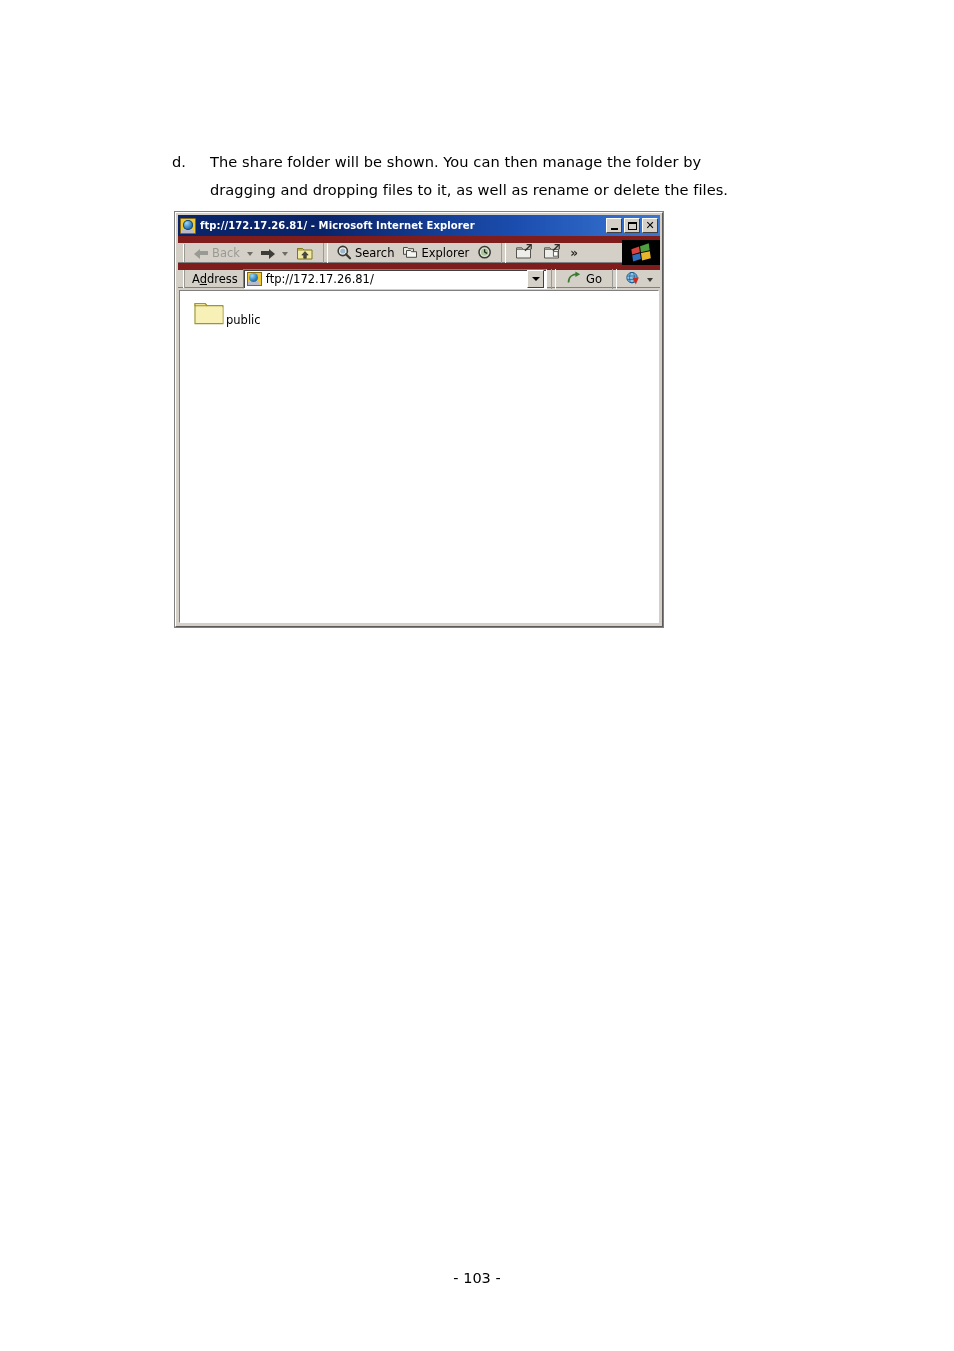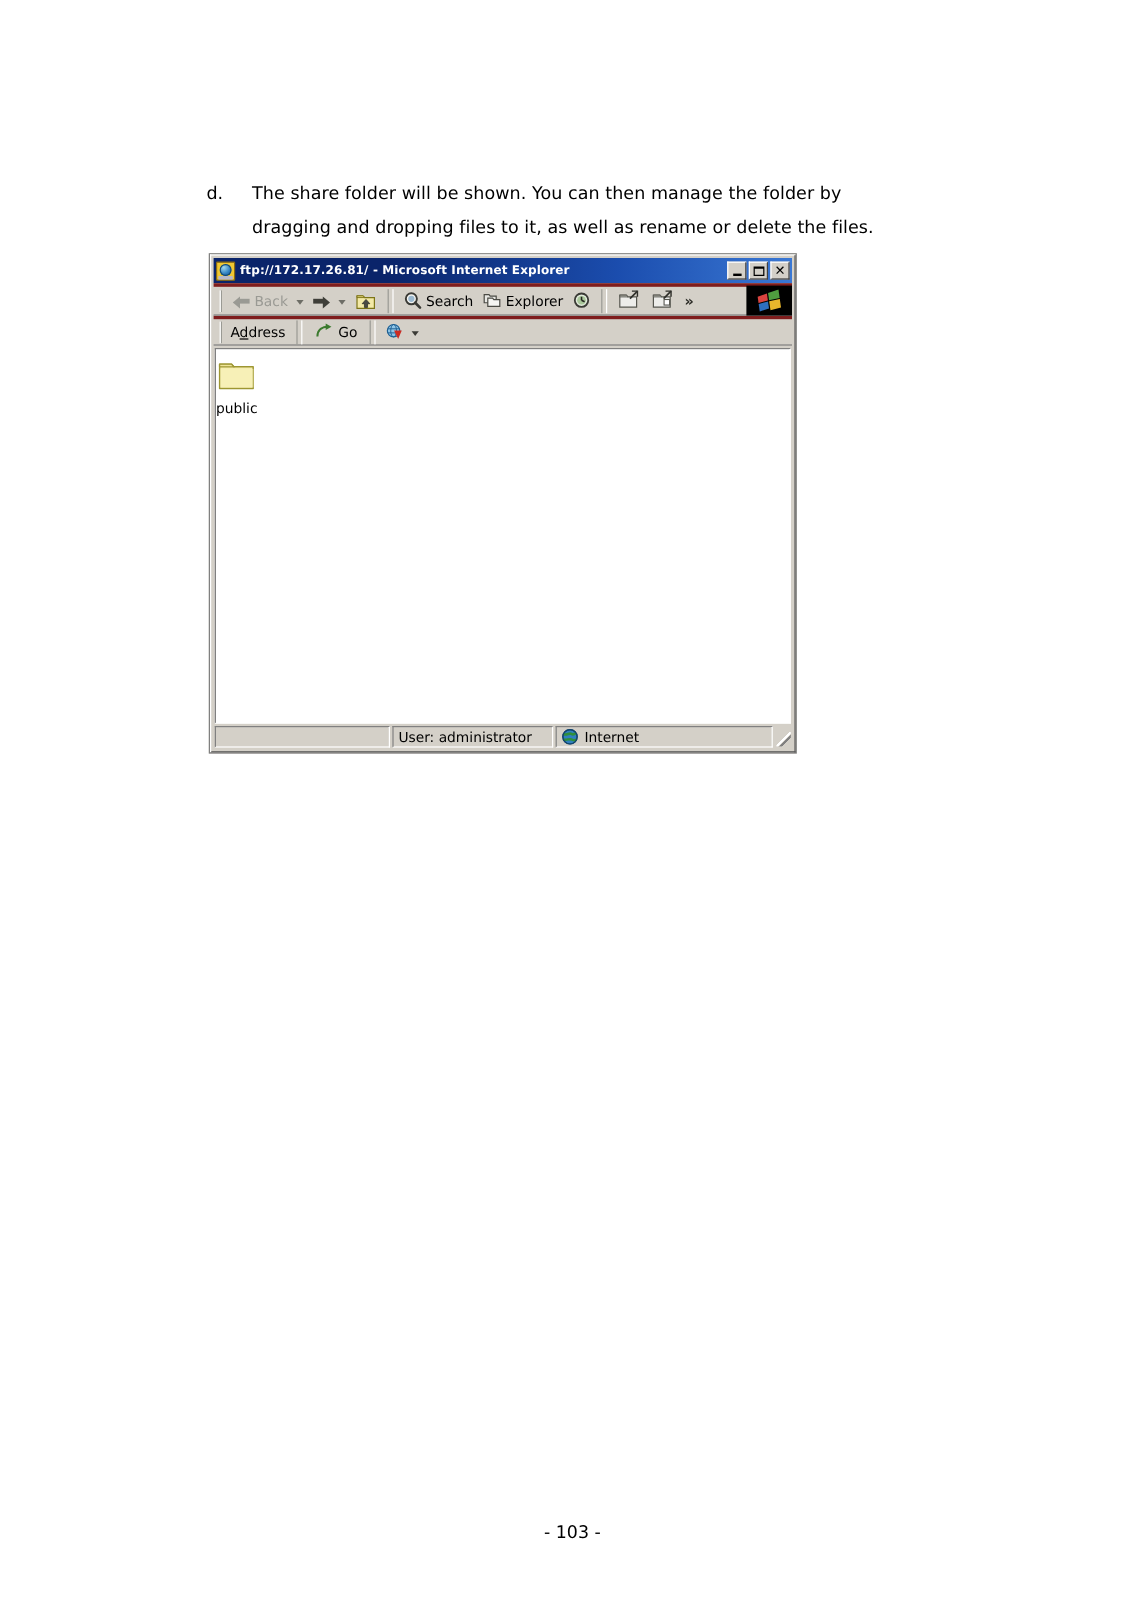--- a/index.html
+++ b/index.html
@@ -146,21 +146,21 @@
   .tbtn .gl-close {
     font-family: "DejaVu Sans", sans-serif;
     font-size: 11px;
     font-weight: bold;
     line-height: 11px;
   }
 
   
   .band {
     background: #d4d0c8;
-    border-top: 3px solid #7f1d1d;
+    border-top: 7px solid #7f1d1d;
     border-bottom: 1px solid #808080;
     box-sizing: border-box;
     display: flex;
     align-items: center;
   }
 
   .toolbar {
     height: 27px;
     flex: 0 0 27px;
     padding-left: 2px;
@@ -381,26 +381,25 @@
     border-top: 1px solid #808080;
     border-left: 1px solid #808080;
     border-right: 1px solid #ffffff;
     border-bottom: 1px solid #ffffff;
     box-sizing: border-box;
     position: relative;
     overflow: hidden;
   }
   .ftp-item {
     position: absolute;
-    left: 0;
+    left: 12px;
     top: 8px;
     width: 76px;
     display: flex;
-    flex-direction: column;
-    align-items: flex-start;
+    align-items: flex-end;
   }
   .folder-icon {
     width: 34px;
     height: 28px;
     position: relative;
     flex: 0 0 auto;
   }
   .ftp-item-label {
     margin-top: 6px;
     font-size: 11.5px;
@@ -595,20 +594,27 @@
             <path d="M4 11 L12 10.2 L12 16 L4 17.4 Z" fill="#2f6fc0"></path>
             <path d="M13 10.1 L22 9.4 L22 16.6 L13 17.6 Z" fill="#e8b62c"></path>
           </g>
         </svg>
       </span>
     </div>
 
     <div class="band addressbar">
       <span class="gripper"></span>
       <span class="addr-label">A<u>d</u>dress</span>
+      <span class="addr-input">
+        <span class="addr-favicon"></span>
+        <span class="addr-text">ftp://172.17.26.81/</span>
+        <span class="addr-combo-btn">
+            <span class="cb-tri"></span>
+          </span>
+      </span>
       <span class="tb-sep"></span>
       <span class="go-btn">
         <span class="icon-sm">
           <svg width="16" height="15" viewBox="0 0 16 15" aria-hidden="true">
             <path d="M2.5 11.5 C2.5 5.5, 7 3.2, 11.4 3.2" fill="none" stroke="#3b7a2e" stroke-width="1.7"></path>
             <path d="M9.4 0.6 L14.2 3.3 L9.4 6 Z" fill="#3b7a2e"></path>
           </svg>
         </span>
         <span>Go</span>
       </span>
@@ -632,33 +638,17 @@
           <svg width="34" height="28" viewBox="0 0 34 28" aria-hidden="true">
             <path d="M3 4.5 h10 l2 2.2 h16 v18 h-28 z" fill="#f6eeb0" stroke="#9d9632" stroke-width="1.2" stroke-linejoin="round"></path>
             <path d="M3 4.5 h10 l2 2.2 h-12 z" fill="#efe49a" stroke="#9d9632" stroke-width="1.1" stroke-linejoin="round"></path>
             <path d="M3.8 8.4 h27.4 v15.6 h-27.4 z" fill="#f8f2bd" opacity="0.55"></path>
           </svg>
         </span>
         <span class="ftp-item-label">public</span>
       </div>
     </div>
 
-    <div class="statusbar">
-      <span class="sb-panel p1"></span>
-      <span class="sb-panel p2">User: administrator</span>
-      <span class="sb-panel p3">
-        <span class="zone-globe">
-          <svg width="14" height="14" viewBox="0 0 14 14" aria-hidden="true">
-            <circle cx="7" cy="7" r="6" fill="#2f7fbf" stroke="#12456e" stroke-width="1"></circle>
-            <path d="M1.6 4.8 c3 1.2 4.4 -1.4 6.6 -0.2 c1.2 0.7 2.6 0.2 3.9 -0.6" fill="none" stroke="#2f8f3a" stroke-width="2.2"></path>
-            <path d="M1.4 9 c2.6 1.4 5.2 -1 7.6 0.4 c1 0.6 2.2 0.5 3.4 0" fill="none" stroke="#2f8f3a" stroke-width="2"></path>
-            <circle cx="7" cy="7" r="6" fill="none" stroke="#12456e" stroke-width="1"></circle>
-          </svg>
-        </span>
-        <span>Internet</span>
-      </span>
-      <span class="grip-corner"></span>
-    </div>
 
   </div>
 </div>
 
 <div class="page-number">- 103 -</div>
 
 </body></html>

